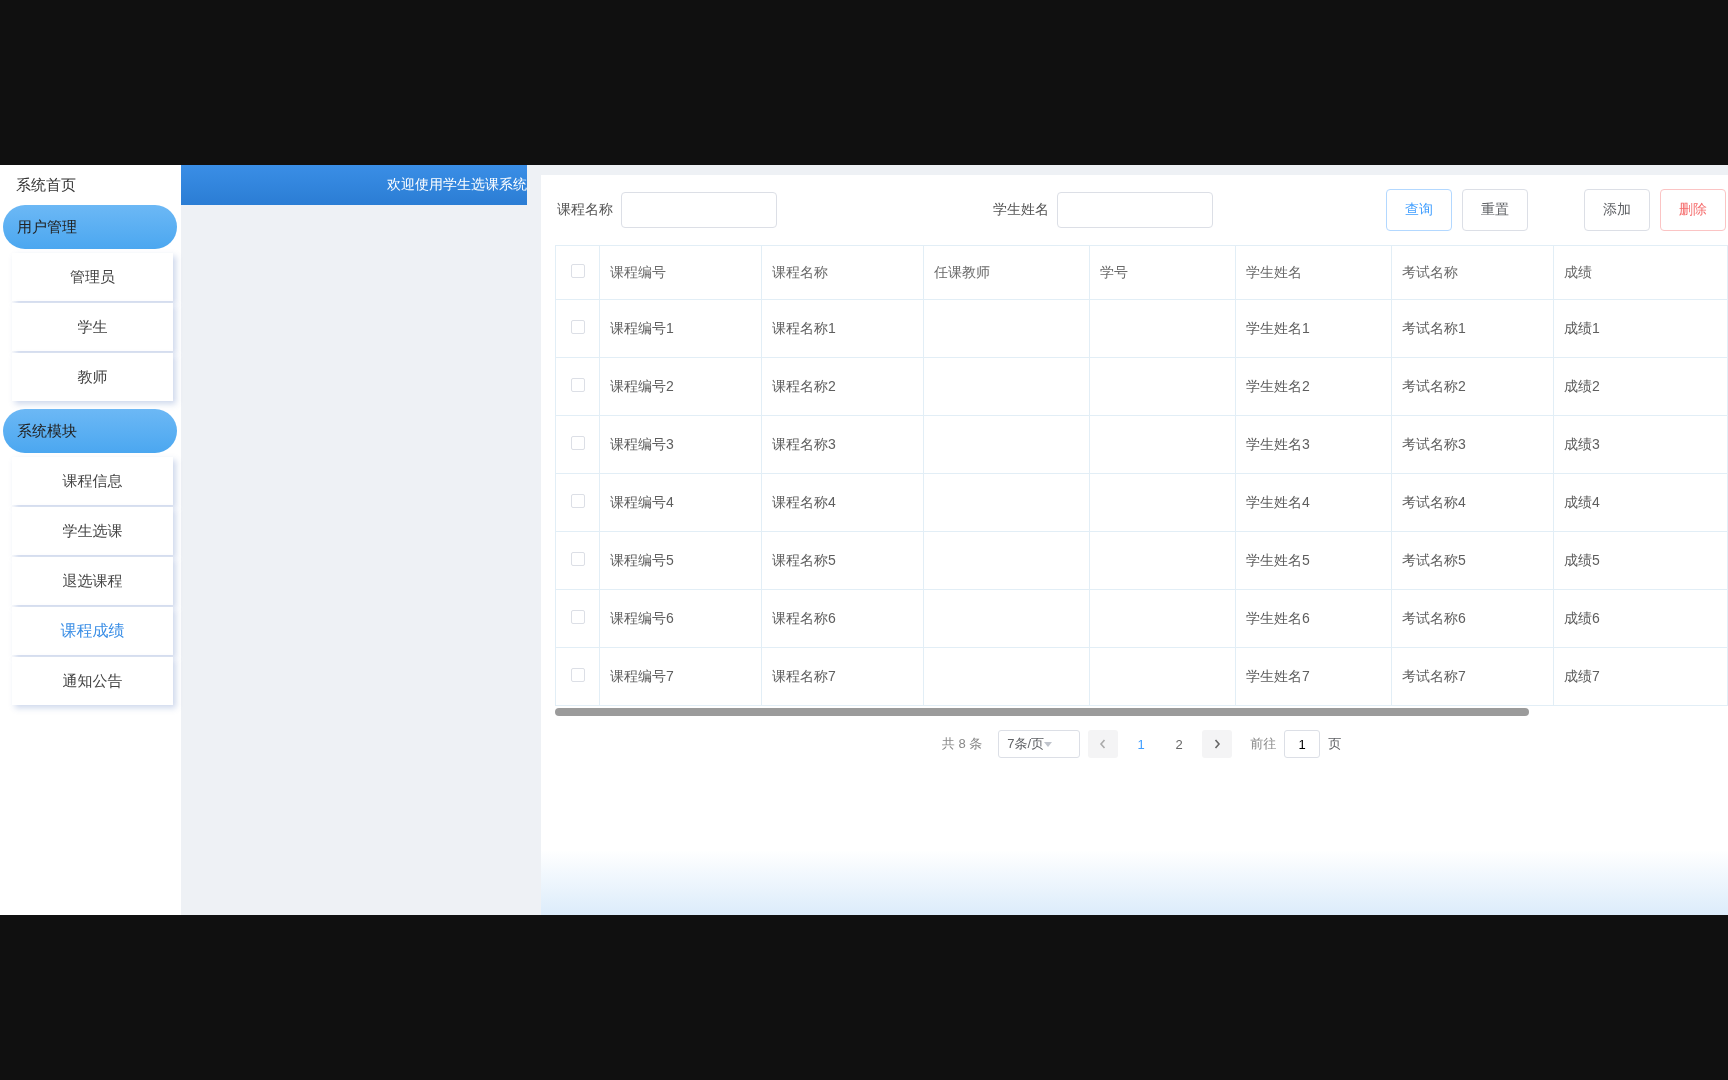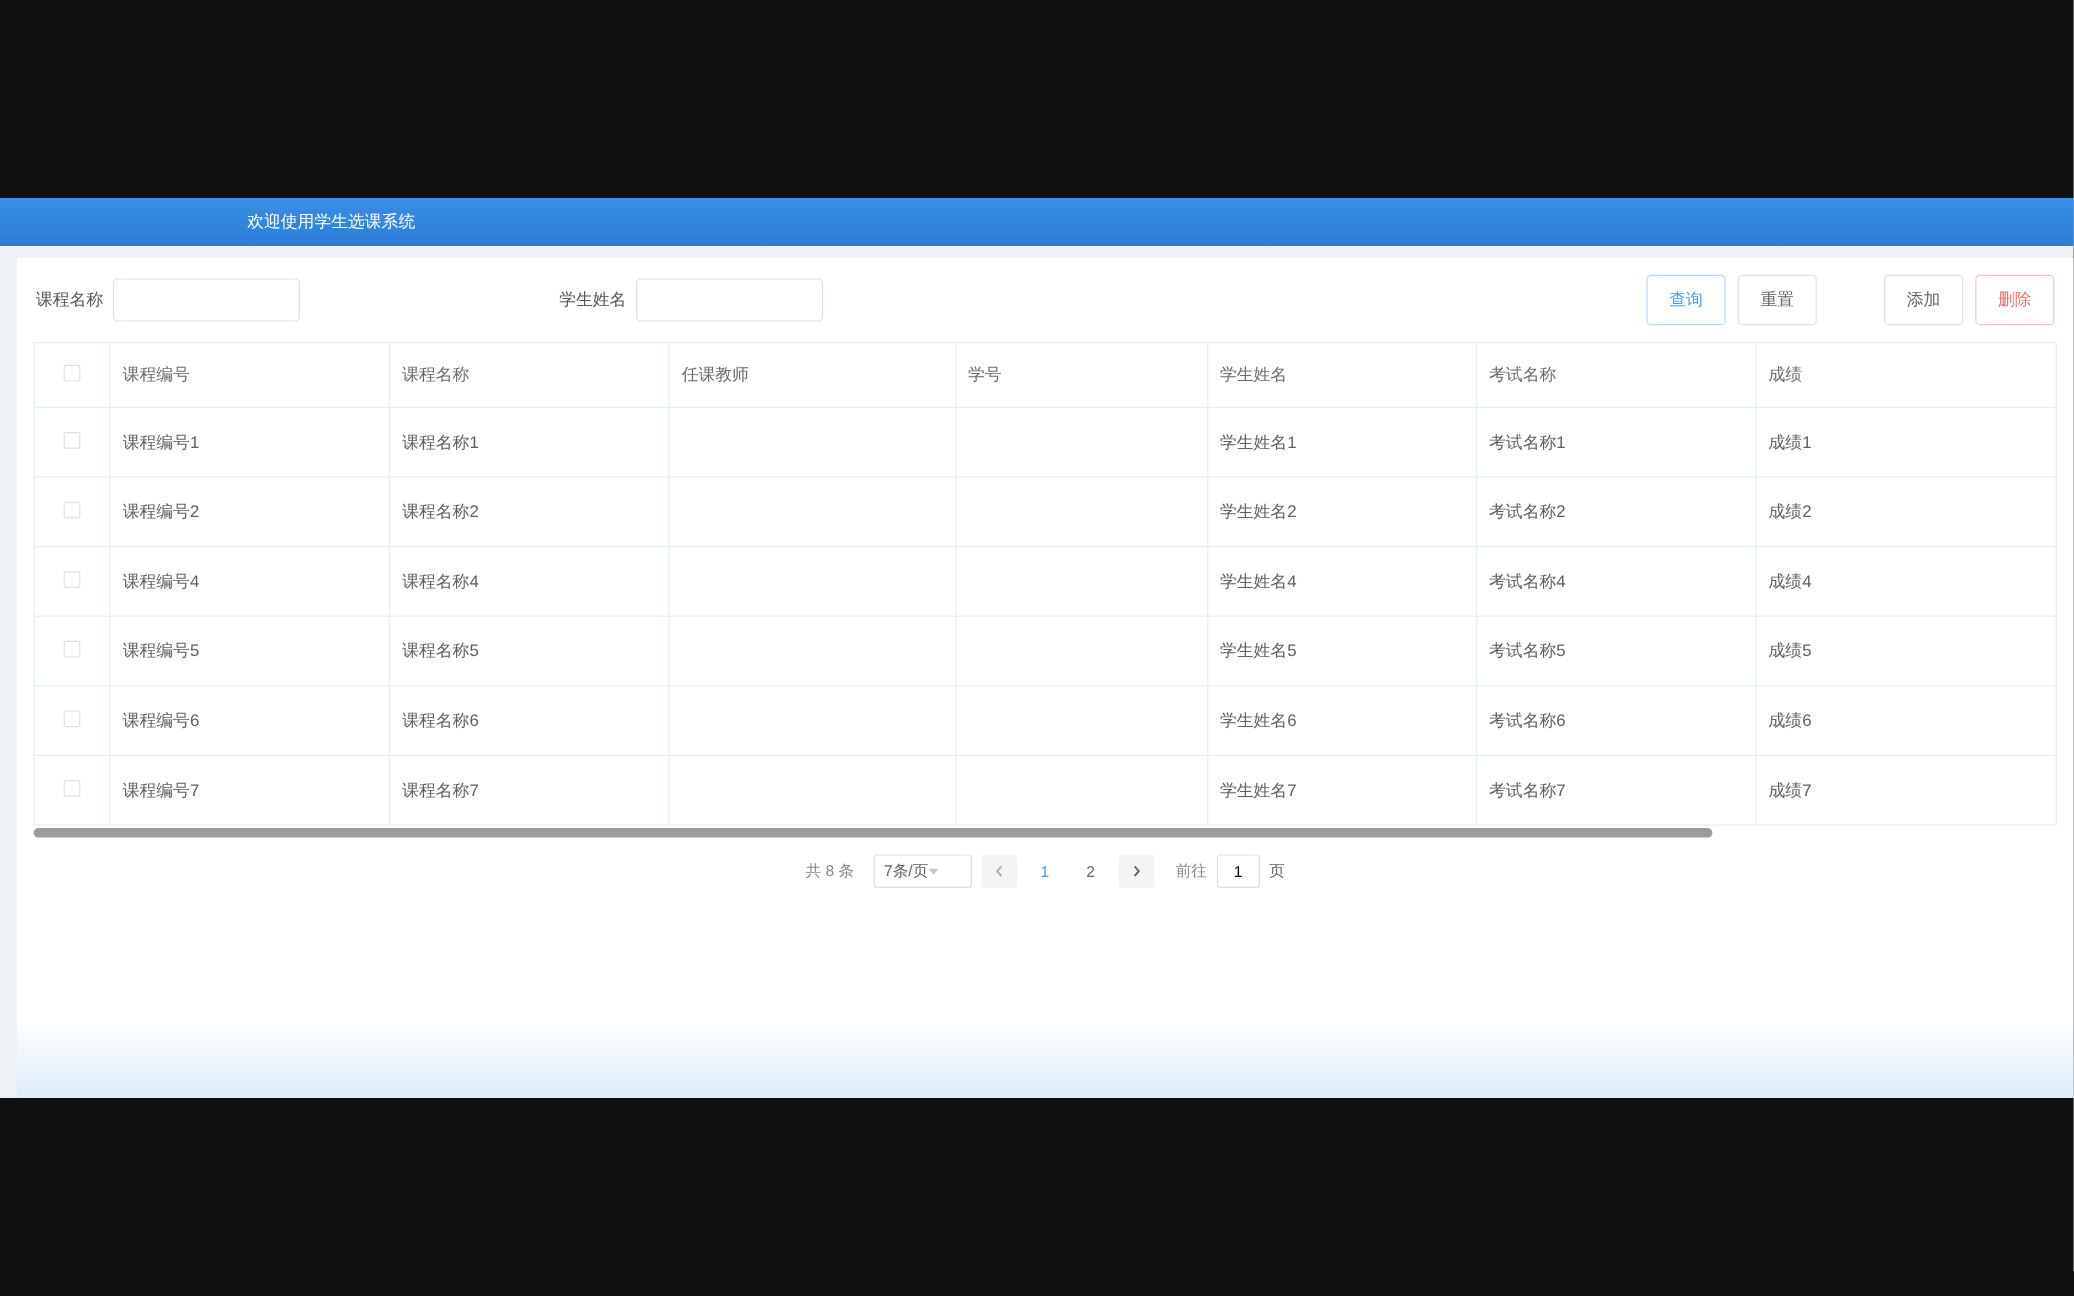--- a/index.html
+++ b/index.html
@@ -73,21 +73,21 @@
     }
     
     .sidebar-item.active {
       color: #3a8ee6;
       font-size: 16px;
     }
     
     .main-area {
       flex: 1;
       display: flex;
-      flex-direction: column;
+      flex-direction: row;
       min-width: 0;
     }
     
     .top-banner {
       height: 40px;
       background: linear-gradient(180deg, #3a8ee6, #2b7dd4);
       color: #fff;
       display: flex;
       align-items: center;
       padding-left: 206px;
@@ -321,20 +321,35 @@
     .arrow-svg {
       width: 10px;
       height: 10px;
     }
   </style>
 </head>
 <body>
 
 <div class="app-wrapper">
 
+  <div class="sidebar">
+    <div class="sidebar-home">系统首页</div>
+
+    <div class="sidebar-section-header">用户管理</div>
+    <div class="sidebar-item">管理员</div>
+    <div class="sidebar-item">学生</div>
+    <div class="sidebar-item">教师</div>
+
+    <div class="sidebar-section-header" style="margin-top:6px;">系统模块</div>
+    <div class="sidebar-item">课程信息</div>
+    <div class="sidebar-item">学生选课</div>
+    <div class="sidebar-item">退选课程</div>
+    <div class="sidebar-item active">课程成绩</div>
+    <div class="sidebar-item">通知公告</div>
+  </div>
 
   <div class="main-area">
     <div class="top-banner">
       <span>欢迎使用学生选课系统</span>
     </div>
 
     <div class="content-panel">
 
       <div class="search-row">
         <div class="search-group">
@@ -395,20 +410,30 @@
                 <td>课程编号2</td>
                 <td>课程名称2</td>
                 <td></td>
                 <td></td>
                 <td>学生姓名2</td>
                 <td>考试名称2</td>
                 <td>成绩2</td>
               </tr>
               <tr>
                 <td class="col-check"><span class="checkbox-fake"></span></td>
+                <td>课程编号3</td>
+                <td>课程名称3</td>
+                <td></td>
+                <td></td>
+                <td>学生姓名3</td>
+                <td>考试名称3</td>
+                <td>成绩3</td>
+              </tr>
+              <tr>
+                <td class="col-check"><span class="checkbox-fake"></span></td>
                 <td>课程编号4</td>
                 <td>课程名称4</td>
                 <td></td>
                 <td></td>
                 <td>学生姓名4</td>
                 <td>考试名称4</td>
                 <td>成绩4</td>
               </tr>
               <tr>
                 <td class="col-check"><span class="checkbox-fake"></span></td>

